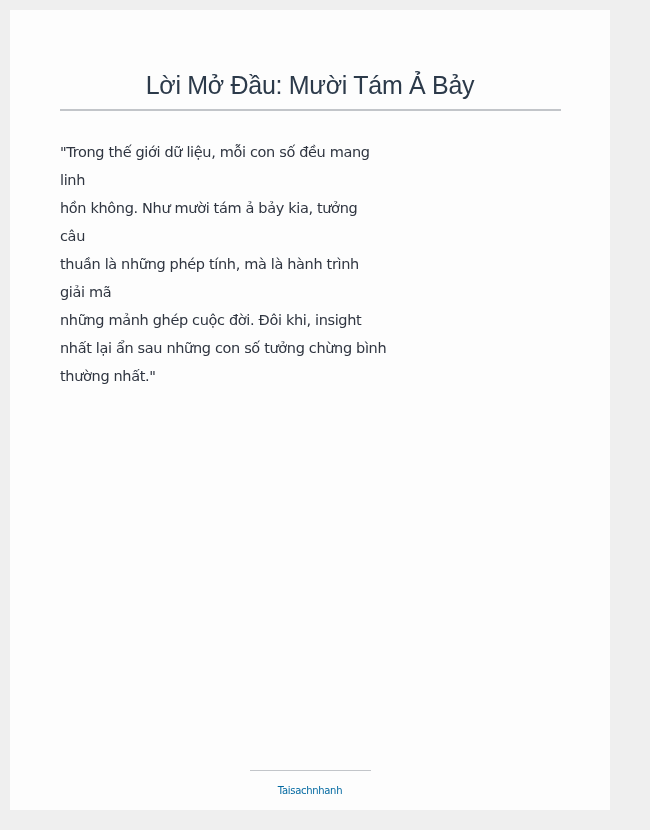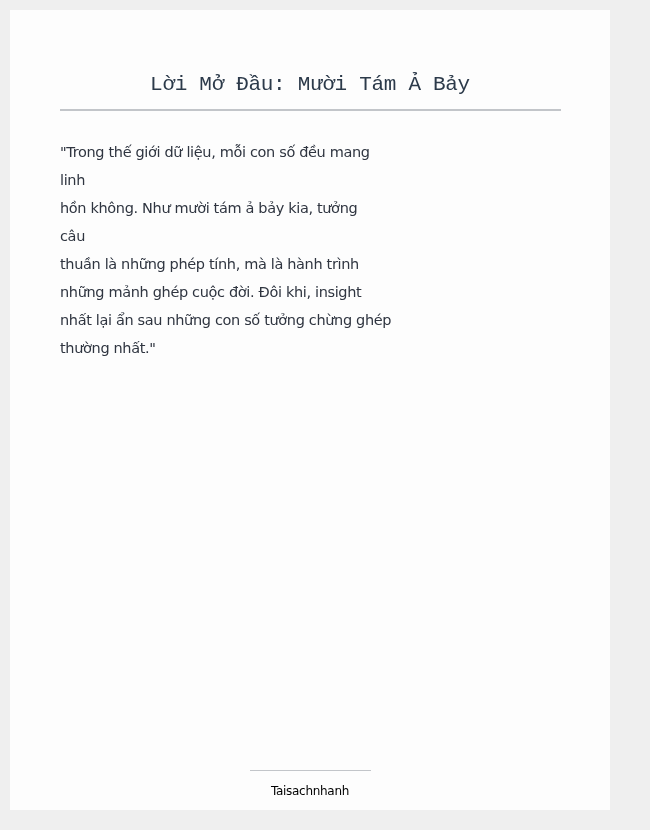--- a/index.html
+++ b/index.html
@@ -17,22 +17,22 @@
       width: 600px;
       height: 800px;
       background: #fdfdfd;
     }
     .title {
       position: absolute;
       left: 50px;
       width: 500px;
       top: 60px;
       text-align: center;
-      font-family: Liberation Mono, monospace;
-      font-size: 21px;
+      font-family: Liberation Sans, sans-serif;
+      font-size: 25px;
       color: #2c3a4a;
       letter-spacing: -0.3px;
       line-height: 30px;
     }
     .title-rule {
       position: absolute;
       left: 50px;
       top: 99px;
       width: 501px;
       height: 2px;
@@ -61,39 +61,40 @@
       height: 1px;
       background: #c2c5c9;
     }
     .footer-text {
       position: absolute;
       left: 200px;
       width: 200px;
       top: 770px;
       text-align: center;
       font-family: "DejaVu Sans", sans-serif;
-      font-size: 12px;
+      font-size: 10px;
       letter-spacing: -0.3px;
-      color: #000000;
+      color: #0369a1;
       line-height: 22px;
     }
   </style>
 </head>
 <body>
 
 <div class="page">
   <div class="title">Lời Mở Đầu: Mười Tám Ả Bảy</div>
   <div class="title-rule"></div>
 
   <div class="body-text">
     <span class="body-line">"Trong thế giới dữ liệu, mỗi con số đều mang</span>
     <span class="body-line">linh</span>
     <span class="body-line">hồn không. Như mười tám ả bảy kia, tưởng</span>
     <span class="body-line">câu</span>
     <span class="body-line">thuần là những phép tính, mà là hành trình</span>
+    <span class="body-line">giải mã</span>
     <span class="body-line">những mảnh ghép cuộc đời. Đôi khi, insight</span>
-    <span class="body-line">nhất lại ẩn sau những con số tưởng chừng ghép</span>
+    <span class="body-line">nhất lại ẩn sau những con số tưởng chừng bình</span>
     <span class="body-line">thường nhất."</span>
   </div>
 
   <div class="footer-rule"></div>
   <div class="footer-text">Taisachnhanh</div>
 </div>
 
 </body></html>

